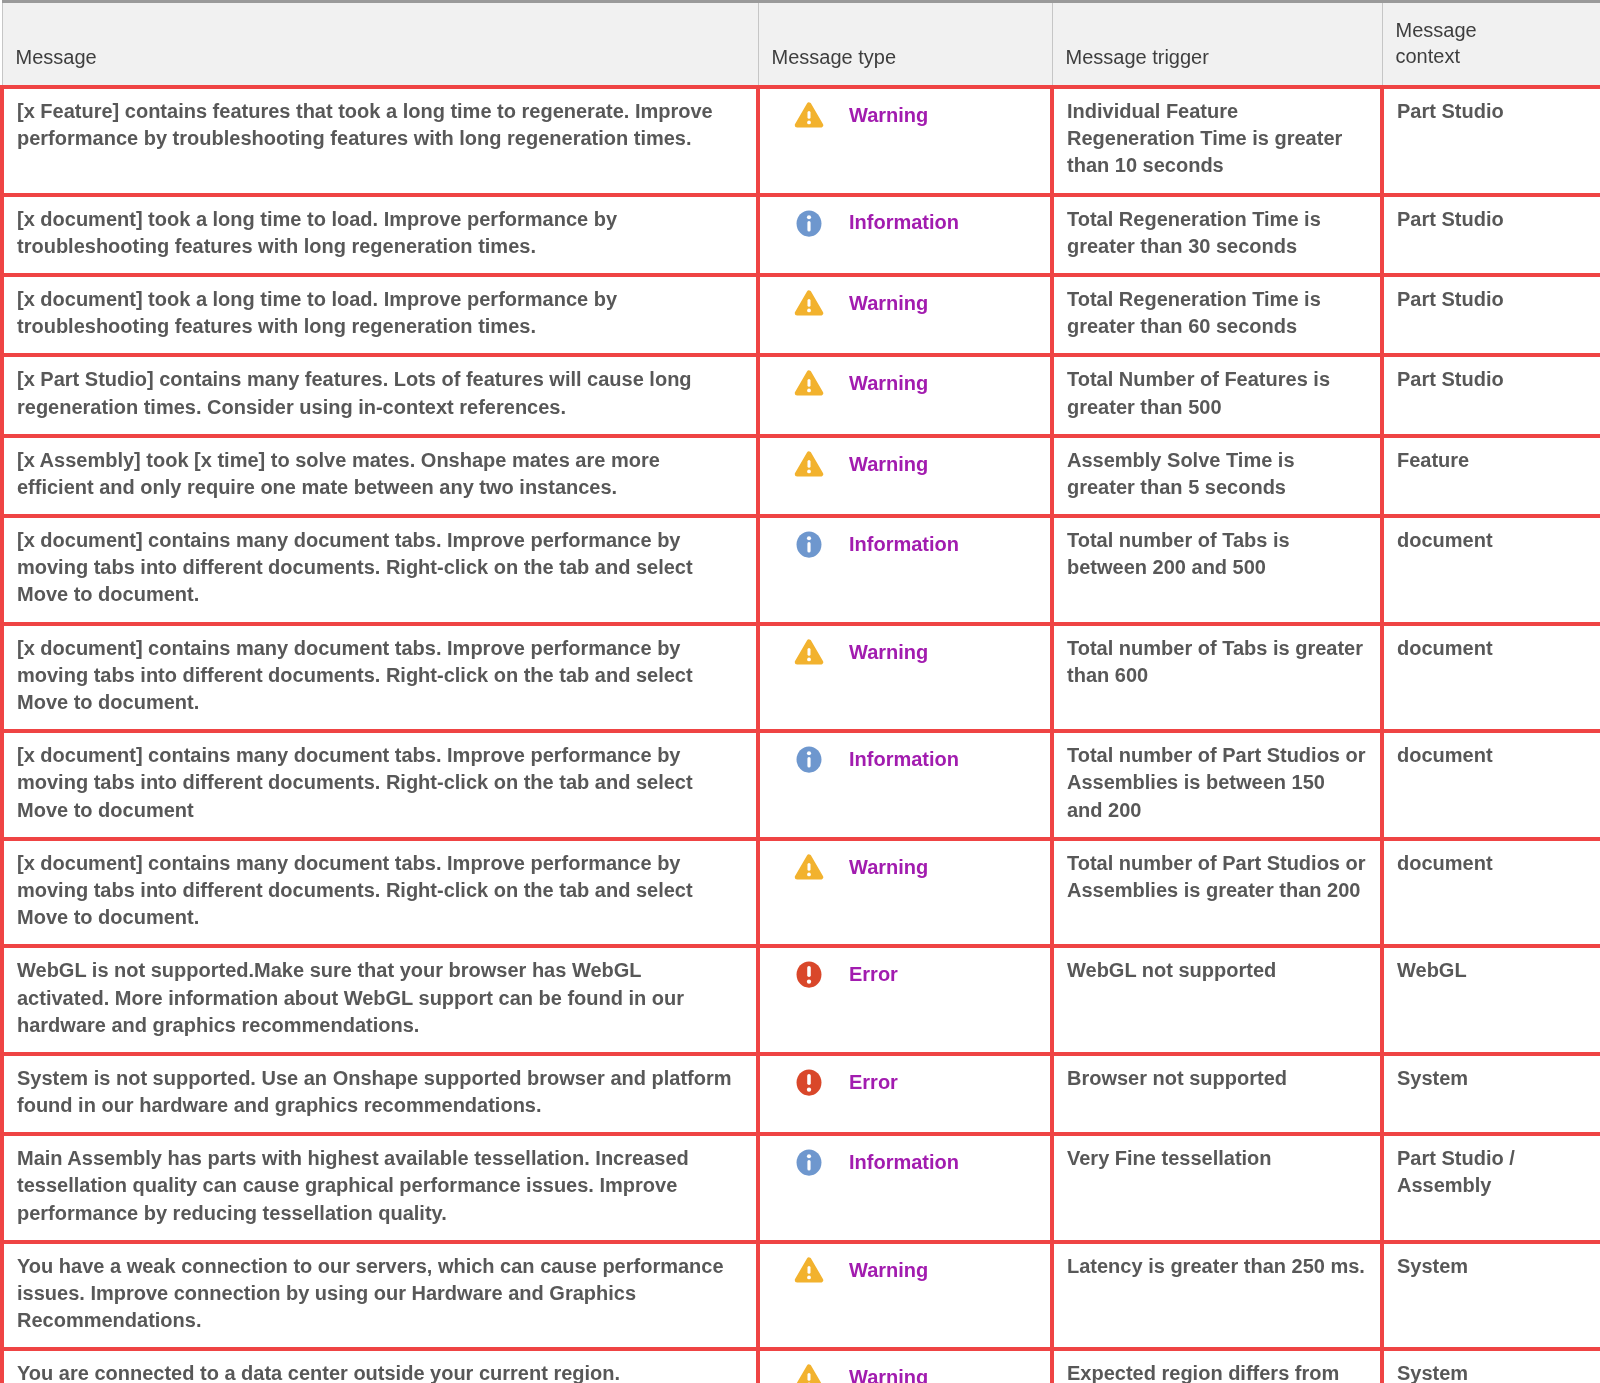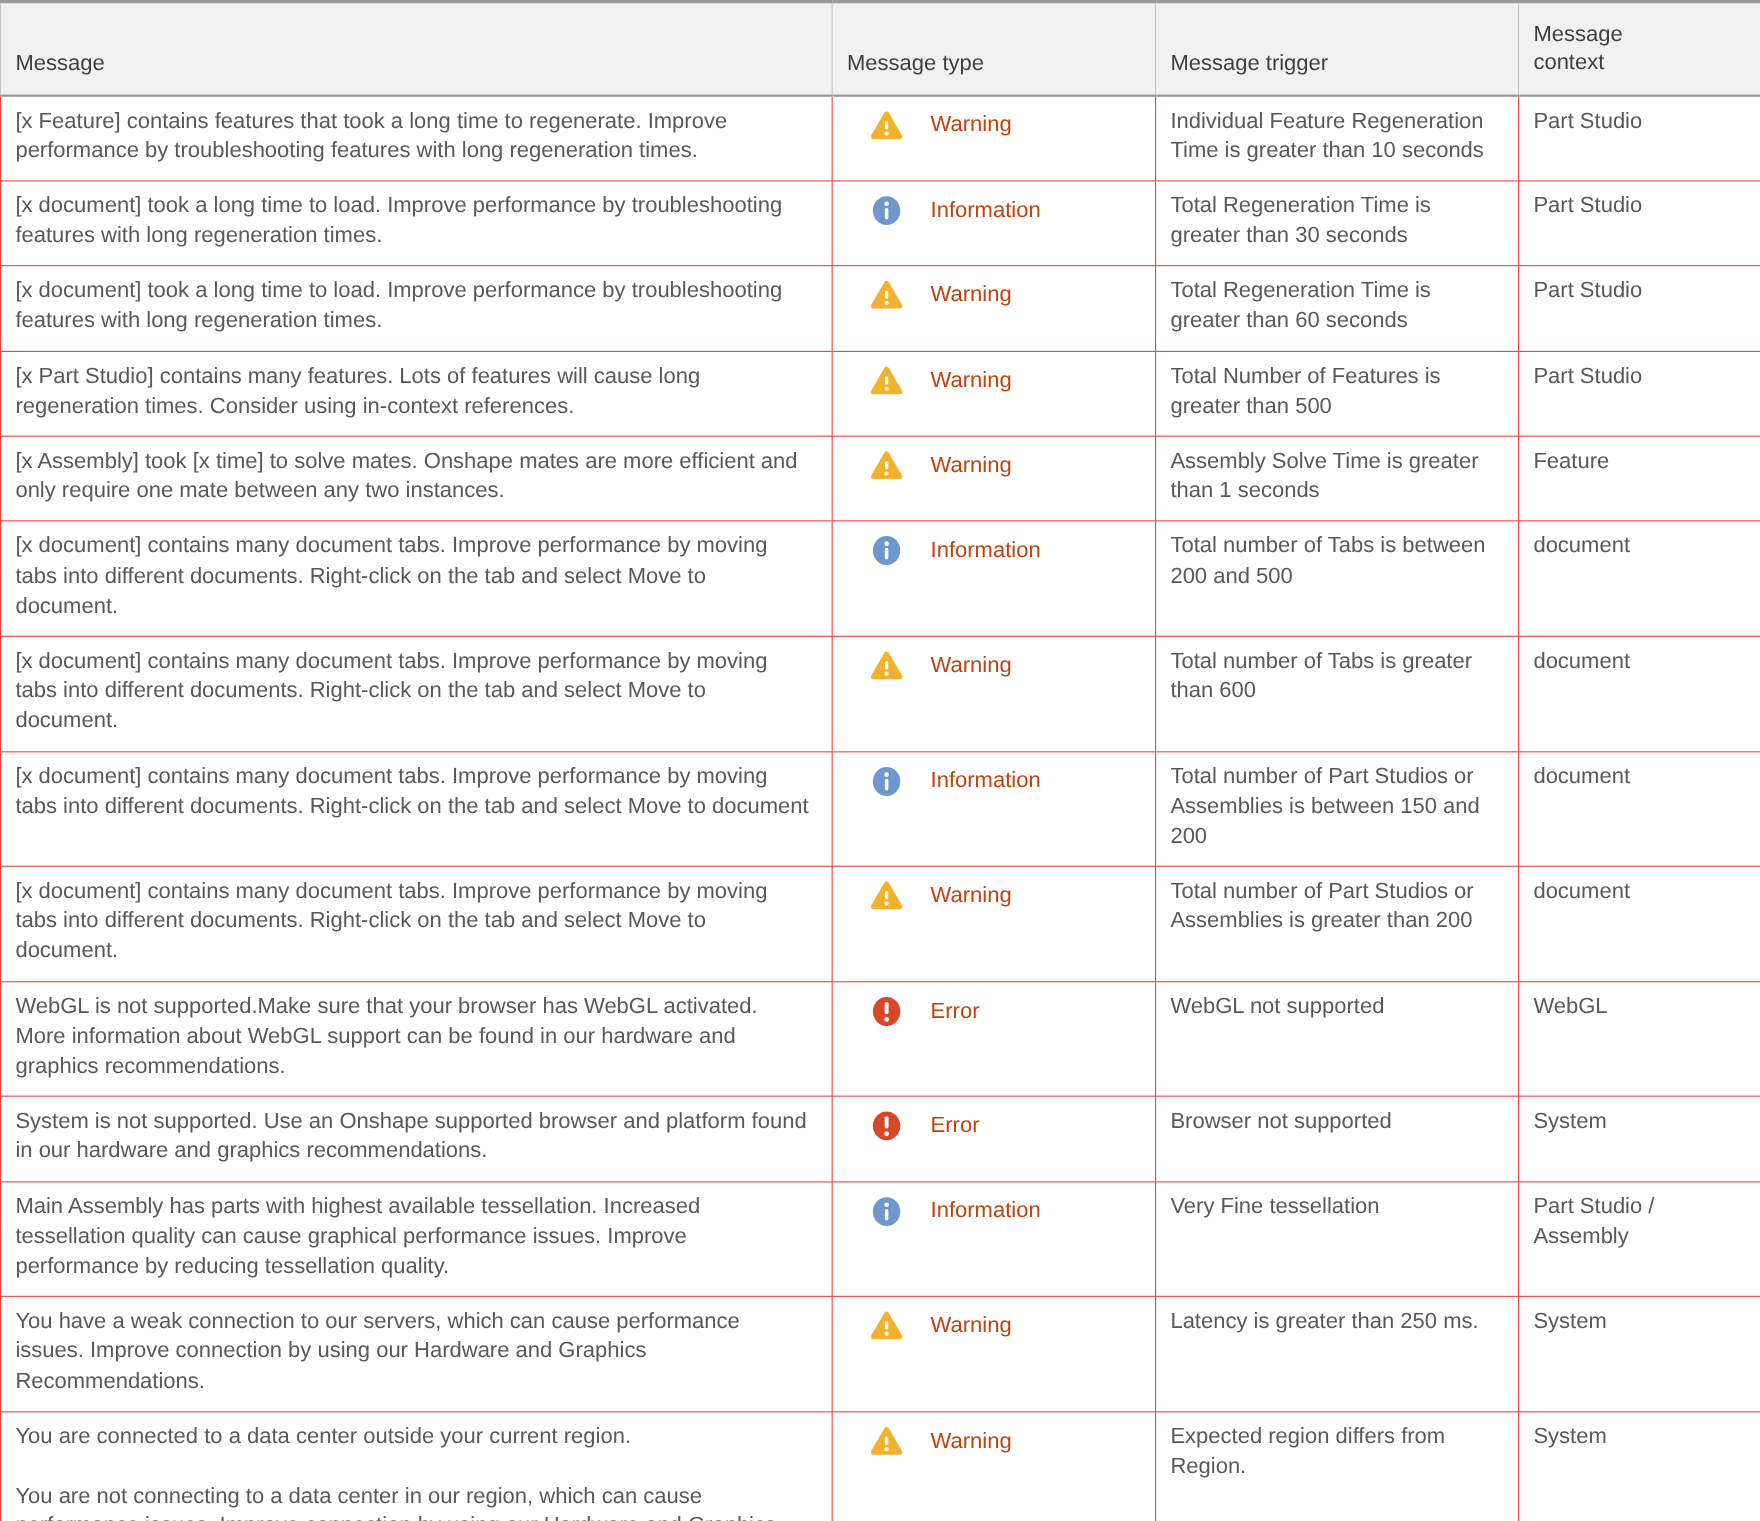--- a/index.html
+++ b/index.html
@@ -34,48 +34,49 @@
     padding: 14px 12px 16px 13px;
     height: 85px;
     box-sizing: border-box;
   }
   thead th .wrap-narrow {
     display: block;
     max-width: 135px;
     line-height: 1.3;
   }
   tbody td {
-    border: 1px solid #ef4444;
+    border: 4px solid #ef4444;
     vertical-align: top;
     font-size: 20px;
     color: #585858;
     line-height: 1.36;
     padding: 9px 14px 13px 13px;
     box-sizing: border-box;
+    font-weight: bold;
   }
   td.c-msg {
     white-space: pre-line;
     padding-right: 20px;
   }
   .type-wrap {
     display: flex;
     align-items: center;
     gap: 25px;
     padding-left: 21px;
     padding-top: 2px;
   }
   .type-icon {
     width: 30px;
     height: 31px;
     flex: 0 0 auto;
     display: inline-block;
   }
   .type-icon svg { display: block; }
   .type-label {
-    color: #c2410c;
+    color: #a21caf;
     font-size: 20px;
   }
 </style>
 </head>
 <body>
 
 <table class="msg-table">
   <colgroup>
     <col style="width:756px">
     <col style="width:294px">
@@ -174,21 +175,21 @@
             <span class="type-icon">
               <svg width="30" height="31" viewBox="0 0 32 32">
                 <path d="M16 4.5 L28.7 26.3 H3.3 Z" fill="#f2b22e" stroke="#f2b22e" stroke-width="5" stroke-linejoin="round"></path>
                 <rect x="14.4" y="11.2" width="3.2" height="8.2" rx="1.6" fill="#ffffff"></rect>
                 <circle cx="16" cy="23.4" r="2" fill="#ffffff"></circle>
               </svg>
             </span>
             <span class="type-label">Warning</span>
           </div>
         </td>
-        <td class="c-trig">Assembly Solve Time is greater than 1 seconds</td>
+        <td class="c-trig">Assembly Solve Time is greater than 5 seconds</td>
         <td class="c-ctx">Feature</td>
       </tr>
       <tr>
         <td class="c-msg">[x document] contains many document tabs. Improve performance by moving tabs into different documents. Right-click on the tab and select Move to document.</td>
         <td class="c-type">
           <div class="type-wrap">
             <span class="type-icon">
               <svg width="30" height="31" viewBox="0 0 32 32">
                 <ellipse cx="16" cy="16" rx="13.3" ry="14" fill="#6e97ce"></ellipse>
                 <circle cx="16" cy="9.3" r="2.2" fill="#ffffff"></circle>

